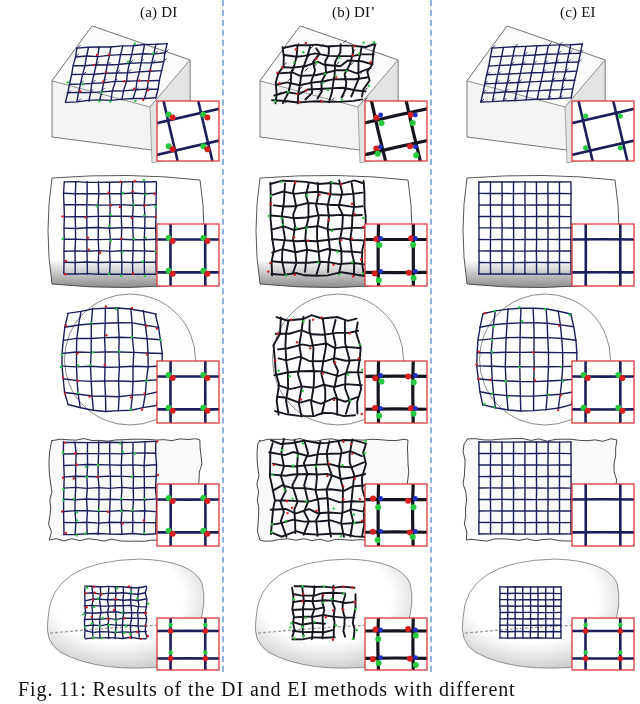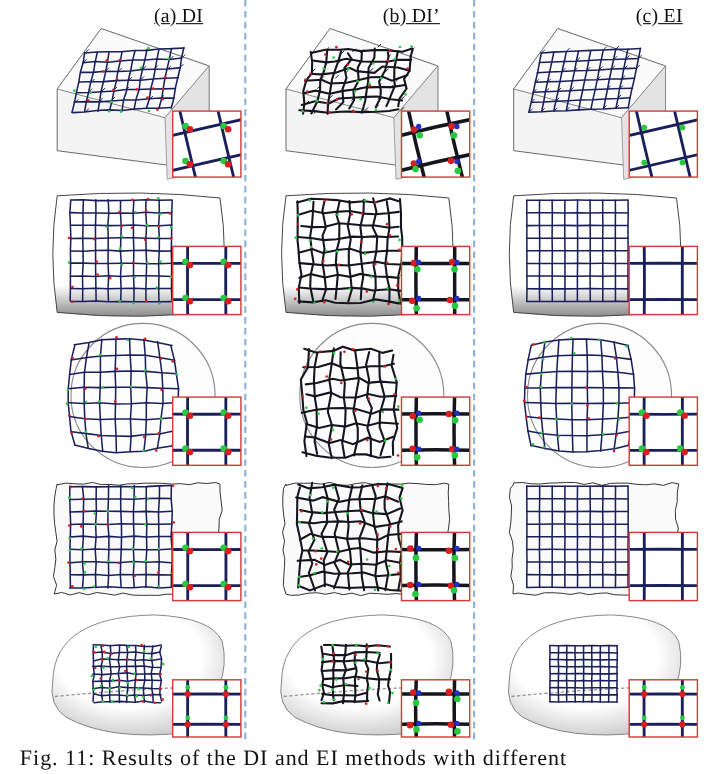--- a/index.html
+++ b/index.html
@@ -1,32 +1,32 @@
 <!DOCTYPE html>
 <html><head>
 <meta charset="utf-8">
 <style>
   html, body { margin:0; padding:0; background:#ffffff; }
   body { width:640px; height:704px; overflow:hidden; position:relative;
          font-family:"Liberation Serif","DejaVu Serif",serif; color:#111; }
-  .col-title { position:absolute; top:4px; font-size:18px; letter-spacing:0.2px; white-space:nowrap;text-decoration:underline; }
+  .col-title { position:absolute; top:4px; font-size:15px; letter-spacing:0.2px; white-space:nowrap; }
   .divider { position:absolute; top:0; height:672px; width:0;
              border-left:2px dashed #8fb3dc; }
   .panel { position:absolute; }
   .panel svg { display:block; overflow:visible; }
   .caption { position:absolute; left:18px; top:676px; width:630px;
              font-size:20px; line-height:26px; text-align:justify; white-space:nowrap; letter-spacing:0.9px; }
 </style>
 </head>
 <body>
 
 <div id="figure">
   <div class="col-title" style="left: 140px;">(a)  DI</div>
-  <div class="col-title" style="left: 348px;">(b) DI’</div>
-  <div class="col-title" style="left: 578px;">(c) EI</div>
+  <div class="col-title" style="left: 332px;">(b) DI’</div>
+  <div class="col-title" style="left: 560px;">(c) EI</div>
   <div class="divider" style="left: 222px; border-left-color: rgb(143, 179, 220);"></div>
   <div class="divider" style="left: 430px; border-left-color: rgb(143, 179, 220);"></div>
   <div id="panels">
       <div class="panel" style="left: 32px; top: 20px;">
         <svg width="196" height="145" viewBox="0 0 196 145">
           <g>
             <path d="M20,117 L20,60.9 L60,6 L158,40 L158,135 Z" fill="#f4f4f4" stroke="#555" stroke-width="0.8"></path>
             <path d="M20,60.9 L60,6 L158,40 L118,87 Z" fill="#fbfbfb" stroke="#666" stroke-width="0.7"></path>
             <path d="M118,87 L158,40 L158,135 L120,143 Z" fill="#e3e3e3" stroke="#777" stroke-width="0.6"></path>
           </g>

